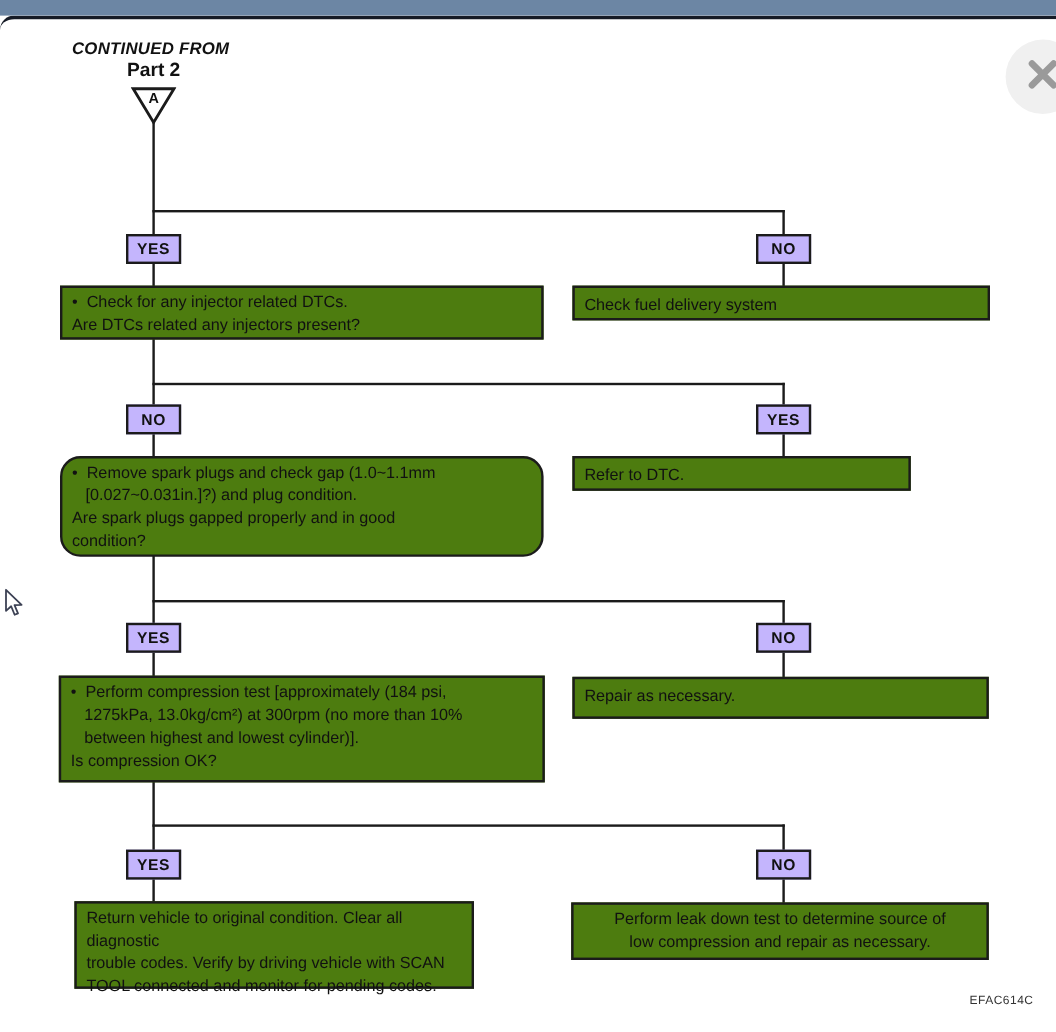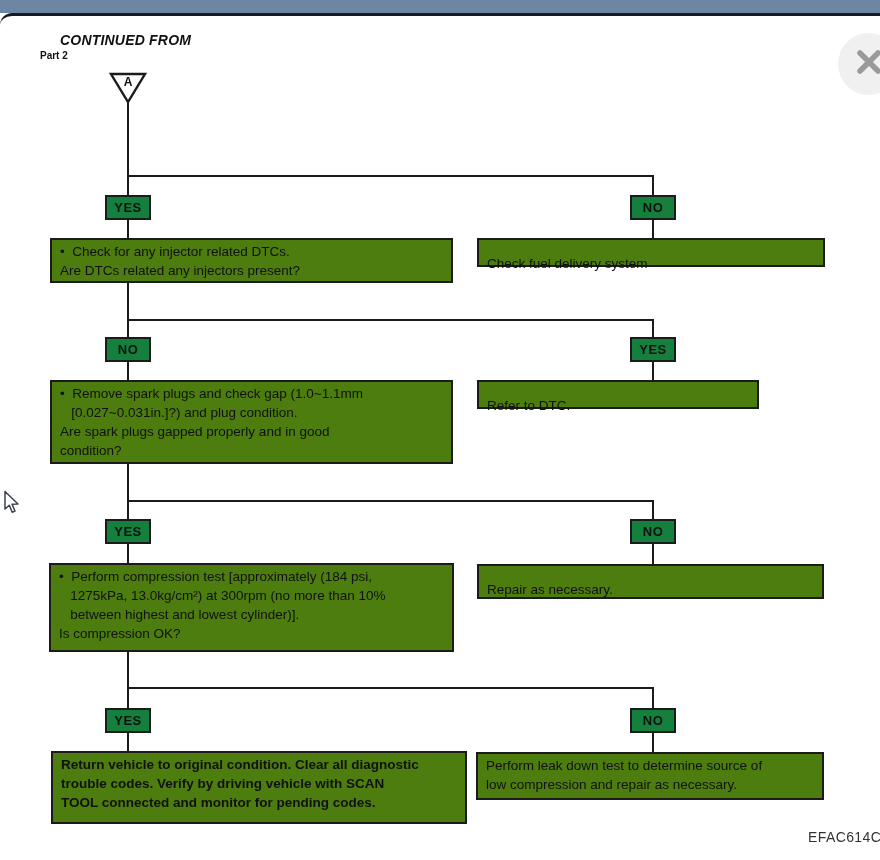--- a/index.html
+++ b/index.html
@@ -13,40 +13,40 @@
     position:absolute; left:0; top:13px; width:880px; height:16px;
     border-top:3px solid #161b26; border-top-left-radius:12px; box-sizing:border-box;
   }
   .close-btn {
     position:absolute; left:838px; top:33px; width:62px; height:62px;
     border-radius:50%; background:#f0f0f0; display:flex; align-items:center; justify-content:center;
     cursor:pointer;
   }
   
   .hdr-line1 { position:absolute; left:60px; top:32px; font-size:14px; font-weight:bold; letter-spacing:0.2px;font-style:italic; }
-  .hdr-line2 { position:absolute; left:40px; top:50px; width:176px; text-align:left; font-size:10px; font-weight:bold; }
+  .hdr-line2 { position:absolute; left:40px; top:50px; width:176px; text-align:center; font-size:16px; font-weight:bold; }
   .tri-wrap { position:absolute; left:109px; top:72px; width:38px; height:32px; }
   
   .hline, .vline { position:absolute; background:#1b1b1b; z-index:1; }
   .hline { height:2px; } .vline { width:2px; }
   
   .lbl {
     position:absolute; z-index:2; box-sizing:border-box; width:46px; height:25px;
-    background:#15803d; border:2px solid #1b1b1b;
+    background:#c4b5fd; border:2px solid #1b1b1b;
     font-size:13px; font-weight:bold; letter-spacing:0.5px;
     display:flex; align-items:center; justify-content:center;
   }
   
   .fbox {
     position:absolute; z-index:2; box-sizing:border-box; background:#4d7c0f;
     border:2px solid #1b1b1b; font-size:13.5px; line-height:19px;
     padding:2px 8px; white-space:pre-wrap;
   }
-  .fbox.single { padding-top:14px; }
-  .fig-code { position:absolute; left:808px; top:829px; font-size:14px; color:#333; letter-spacing:0.4px; }
+  .fbox.single { padding-top:4px; }
+  .fig-code { position:absolute; left:808px; top:829px; font-size:10px; color:#333; letter-spacing:0.4px; }
   .cursor { position:absolute; left:3px; top:490px; z-index:5; }
 </style>
 </head>
 <body>
 
 <div id="stage">
 
   <div class="top-bar"></div>
   <div class="panel-edge"></div>
   <div class="close-btn">
@@ -77,40 +77,40 @@
   <div class="vline" style="left:652px; top:687px; height:67px;"></div>
 
   <div class="lbl" style="left:105px; top:195px;">YES</div>
   <div class="lbl" style="left:630px; top:195px;">NO</div>
   <div class="fbox" style="left:50px; top:238px; width:403px; height:45px;">•  Check for any injector related DTCs.
 Are DTCs related any injectors present?</div>
   <div class="fbox single" style="left:477px; top:238px; width:348px; height:29px;">Check fuel delivery system</div>
 
   <div class="lbl" style="left:105px; top:337px;">NO</div>
   <div class="lbl" style="left:630px; top:337px;">YES</div>
-  <div class="fbox" style="left:50px; top:380px; width:403px; height:84px;">•  Remove spark plugs and check gap (1.0~1.1mm
+  <div class="fbox" style="left:50px; top:380px; width:403px; height:84px;border-radius:17px;">•  Remove spark plugs and check gap (1.0~1.1mm
    [0.027~0.031in.]?) and plug condition.
 Are spark plugs gapped properly and in good
 condition?</div>
   <div class="fbox single" style="left:477px; top:380px; width:282px; height:29px;">Refer to DTC.</div>
 
   <div class="lbl" style="left:105px; top:519px;">YES</div>
   <div class="lbl" style="left:630px; top:519px;">NO</div>
   <div class="fbox" style="left:49px; top:563px; width:405px; height:89px;">•  Perform compression test [approximately (184 psi,
    1275kPa, 13.0kg/cm²) at 300rpm (no more than 10%
    between highest and lowest cylinder)].
 Is compression OK?</div>
   <div class="fbox single" style="left:477px; top:564px; width:347px; height:35px;">Repair as necessary.</div>
 
   <div class="lbl" style="left:105px; top:708px;">YES</div>
   <div class="lbl" style="left:630px; top:708px;">NO</div>
-  <div class="fbox" style="left:51px; top:751px; width:416px; height:73px;font-weight:bold;">Return vehicle to original condition. Clear all diagnostic
+  <div class="fbox" style="left:62px; top:751px; width:333px; height:73px;">Return vehicle to original condition. Clear all diagnostic
 trouble codes. Verify by driving vehicle with SCAN
 TOOL connected and monitor for pending codes.</div>
-  <div class="fbox" style="left:476px; top:752px; width:348px; height:48px;">Perform leak down test to determine source of
+  <div class="fbox" style="left:476px; top:752px; width:348px; height:48px;text-align:center;">Perform leak down test to determine source of
 low compression and repair as necessary.</div>
 
   <div class="fig-code">EFAC614C</div>
 
   <div class="cursor">
     <svg width="18" height="26" viewBox="0 0 18 26">
       <path d="M2 1.5 L2 19 L6.3 15.2 L9.2 22.3 L12 21.1 L9.1 14.2 L15 14 Z" fill="#ffffff" stroke="#3c4154" stroke-width="1.5" stroke-linejoin="round"></path>
     </svg>
   </div>
 

